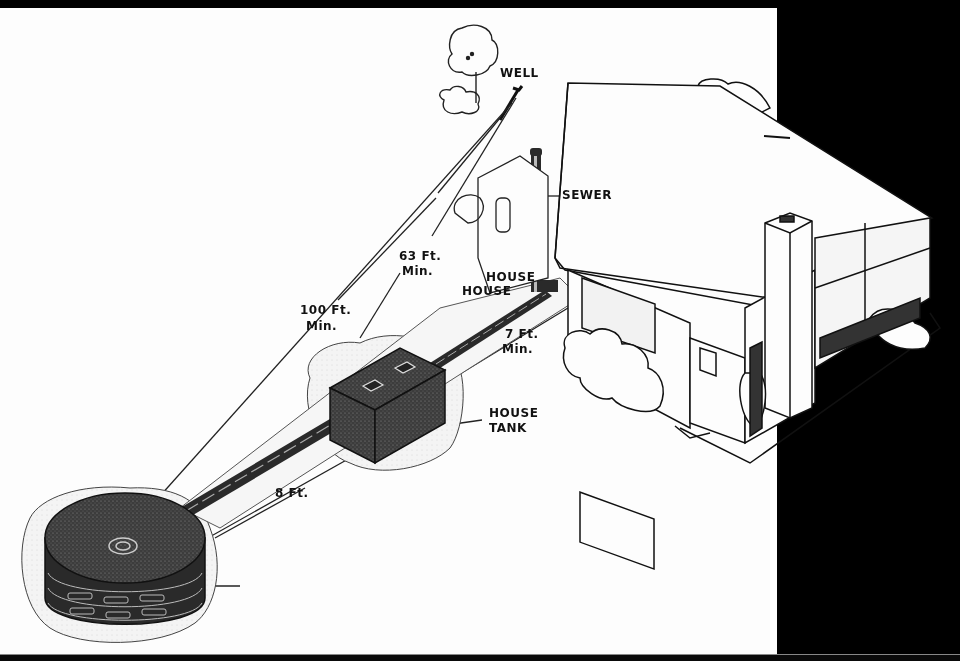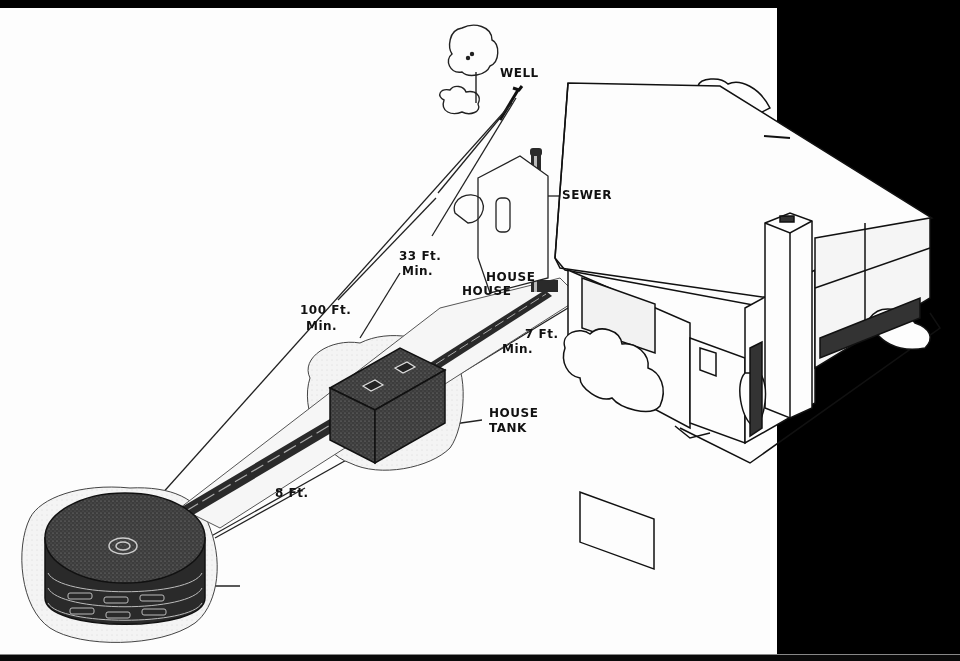--- a/index.html
+++ b/index.html
@@ -147,30 +147,30 @@
       <path d="M870,310 C880,295 905,300 915,315 C930,320 935,330 925,340 C900,345 875,335 870,310 Z" fill="#fdfdfd"></path>
 
       <path d="M820,330 L920,290 L920,310 L820,350 Z" fill="#333"></path>
       <path d="M750,340 L762,334 L762,420 L750,428 Z" fill="#333"></path>
     </g>
   </svg>
 
   <div class="lbl" style="left:500px; top:59px;">WELL</div>
   <div class="lbl" style="left:562px; top:181px;">SEWER</div>
 
-  <div class="lbl" style="left:399px; top:242px;">33 Ft.</div>
+  <div class="lbl" style="left:399px; top:242px;">63 Ft.</div>
   <div class="lbl" style="left:402px; top:257px;">Min.</div>
 
   <div class="lbl" style="left:486px; top:263px;text-align:center;">HOUSE</div>
   <div class="lbl" style="left:462px; top:277px;">HOUSE</div>
 
   <div class="lbl" style="left:300px; top:296px;">100 Ft.</div>
   <div class="lbl" style="left:306px; top:312px;">Min.</div>
 
-  <div class="lbl" style="left:525px; top:320px;">7 Ft.</div>
+  <div class="lbl" style="left:505px; top:320px;">7 Ft.</div>
   <div class="lbl" style="left:502px; top:335px;">Min.</div>
 
   <div class="lbl" style="left:489px; top:399px;">HOUSE</div>
   <div class="lbl" style="left:489px; top:414px;">TANK</div>
 
   <div class="lbl" style="left:275px; top:479px;">8 Ft.</div>
 
 </div>
 
 <div class="bottom-bar"></div>

